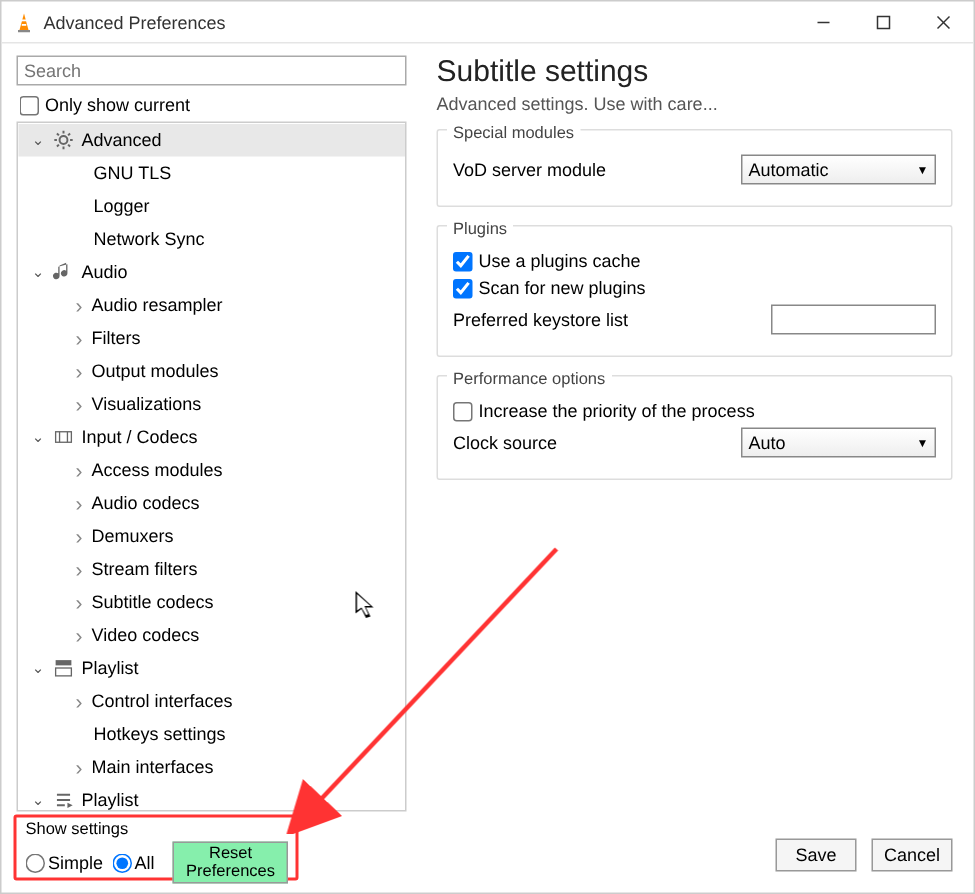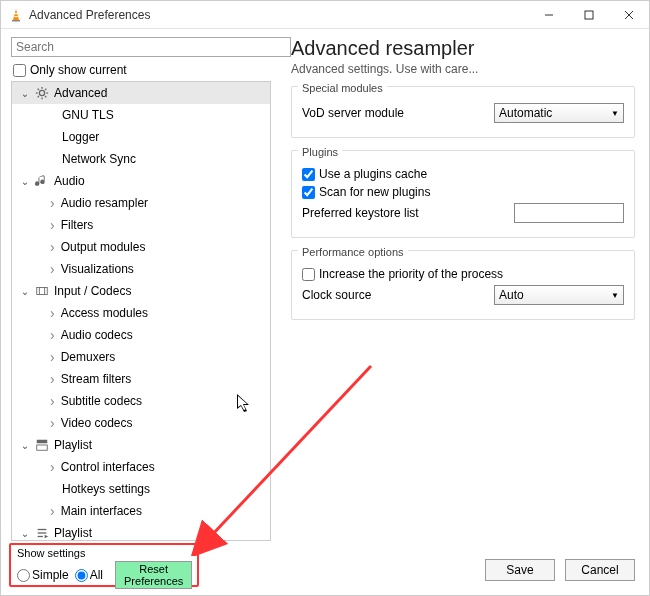--- a/index.html
+++ b/index.html
@@ -5,21 +5,21 @@
 * { box-sizing: border-box; margin: 0; padding: 0; font-family: "Segoe UI", Tahoma, sans-serif; font-size: 12px; }
 body { background: #fff; width: 650px; height: 596px; overflow: hidden; border: 1px solid #ccc; position: relative; }
 .titlebar { height: 28px; display: flex; align-items: center; justify-content: space-between; padding: 0 0 0 8px; border-bottom: 1px solid #e5e5e5; }
 .titlebar-left { display: flex; align-items: flex-end; gap: 6px; }
 .vlc-cone { width: 14px; height: 14px; }
 .title-text { font-size: 12px; color: #333; }
 .win-controls { display: flex; }
 .win-btn { width: 40px; height: 28px; display: flex; align-items: center; justify-content: center; color: #555; cursor: pointer; }
 .content { display: flex; height: calc(100% - 28px); }
 .left-panel { width: 280px; display: flex; flex-direction: column; padding: 8px 0 0 10px; }
-.search-box { width: 280px; height: 20px; border: 1px solid #aaa; padding: 4px 4px; color: #888; }
+.search-box { width: 260px; height: 20px; border: 1px solid #aaa; padding: 4px 4px; color: #888; }
 .only-current { margin: 6px 0 4px 2px; display: flex; align-items: center; gap: 4px; }
 .only-current input { width: 13px; height: 13px; }
 .tree-wrap { border: 1px solid #ccc; width: 260px; height: 460px; overflow-y: scroll; background: #fff; position: relative; }
 .tree-item { display: flex; align-items: center; height: 22px; padding-left: 6px; cursor: pointer; }
 .tree-item.selected { background: #e8e8e8; }
 .expander { width: 14px; height: 14px; display: flex; align-items: center; justify-content: center; color: #555; font-size: 10px; margin-right: 2px;}
 .tree-icon { width: 16px; height: 16px; margin-right: 4px; color: #666; display:flex; align-items:center; justify-content:center;}
 .tree-label { color: #000000; }
 .indent-2 { padding-left: 36px; }
 .chev-right::before { content: "›"; font-size: 14px; color:#888; margin-right:6px; margin-left:2px;}
@@ -34,21 +34,21 @@
 .group { border: 1px solid #ddd; border-radius: 2px; padding: 6px 10px 10px 10px; margin-bottom: 12px; position: relative; }
 .group-title { position: relative; top: -12px; left: -4px; background: #fff; padding: 0 4px; font-size: 11px; color: #444; display: inline-block; }
 .group-body { margin-top: -8px; }
 .row { display: flex; align-items: center; justify-content: space-between; margin: 4px 0; }
 .row-left { display: flex; align-items: center; gap: 4px; }
 .row-left input[type=checkbox] { width: 13px; height: 13px; }
 .dropdown { width: 130px; height: 20px; border: 1px solid #888; background: linear-gradient(#fff,#eee); display: flex; align-items: center; justify-content: space-between; padding: 0 4px; font-size: 11px; cursor:pointer;}
 .dropdown .arrow { font-size: 8px; }
 .text-input { width: 110px; height: 20px; border: 1px solid #888; padding: 0 4px; }
 .footer-btns { position: absolute; right: 14px; bottom: 14px; display: flex; gap: 10px; }
-.footer-btn { width: 70px; height: 22px; border: 1px solid #999; background: #f5f5f5; cursor: pointer; }
+.footer-btn { width: 54px; height: 22px; border: 1px solid #999; background: #f5f5f5; cursor: pointer; }
 .arrow-svg { position: absolute; left: 190px; top: 355px; pointer-events: none; }
 .cursor { position: absolute; left: 236px; top: 393px; pointer-events:none; }
 .tree-wrap::-webkit-scrollbar { width: 14px; }
 .tree-wrap::-webkit-scrollbar-track { background: #f0f0f0; }
 .tree-wrap::-webkit-scrollbar-thumb { background: #c0c0c0; }
 </style>
 </head>
 <body>
 
 <div class="titlebar">
@@ -214,21 +214,21 @@
               <line x1="3" y1="12" x2="9" y2="12" stroke="#666" stroke-width="1.5"></line>
               <polygon points="11,10 15,12 11,14" fill="#666"></polygon>
             </svg>
           </span>
           <span class="tree-label">Playlist</span>
         </div>
       </div>
   </div>
 
   <div class="right-panel">
-    <div class="heading">Advanced resampler</div>
+    <div class="heading">Subtitle settings</div>
     <div class="subheading">Advanced settings. Use with care...</div>
 
     <div class="group">
       <span class="group-title">Special modules</span>
       <div class="group-body">
         <div class="row">
           <span>VoD server module</span>
           <div class="dropdown">
             <span>Automatic</span>
               <span class="arrow">▼</span>

